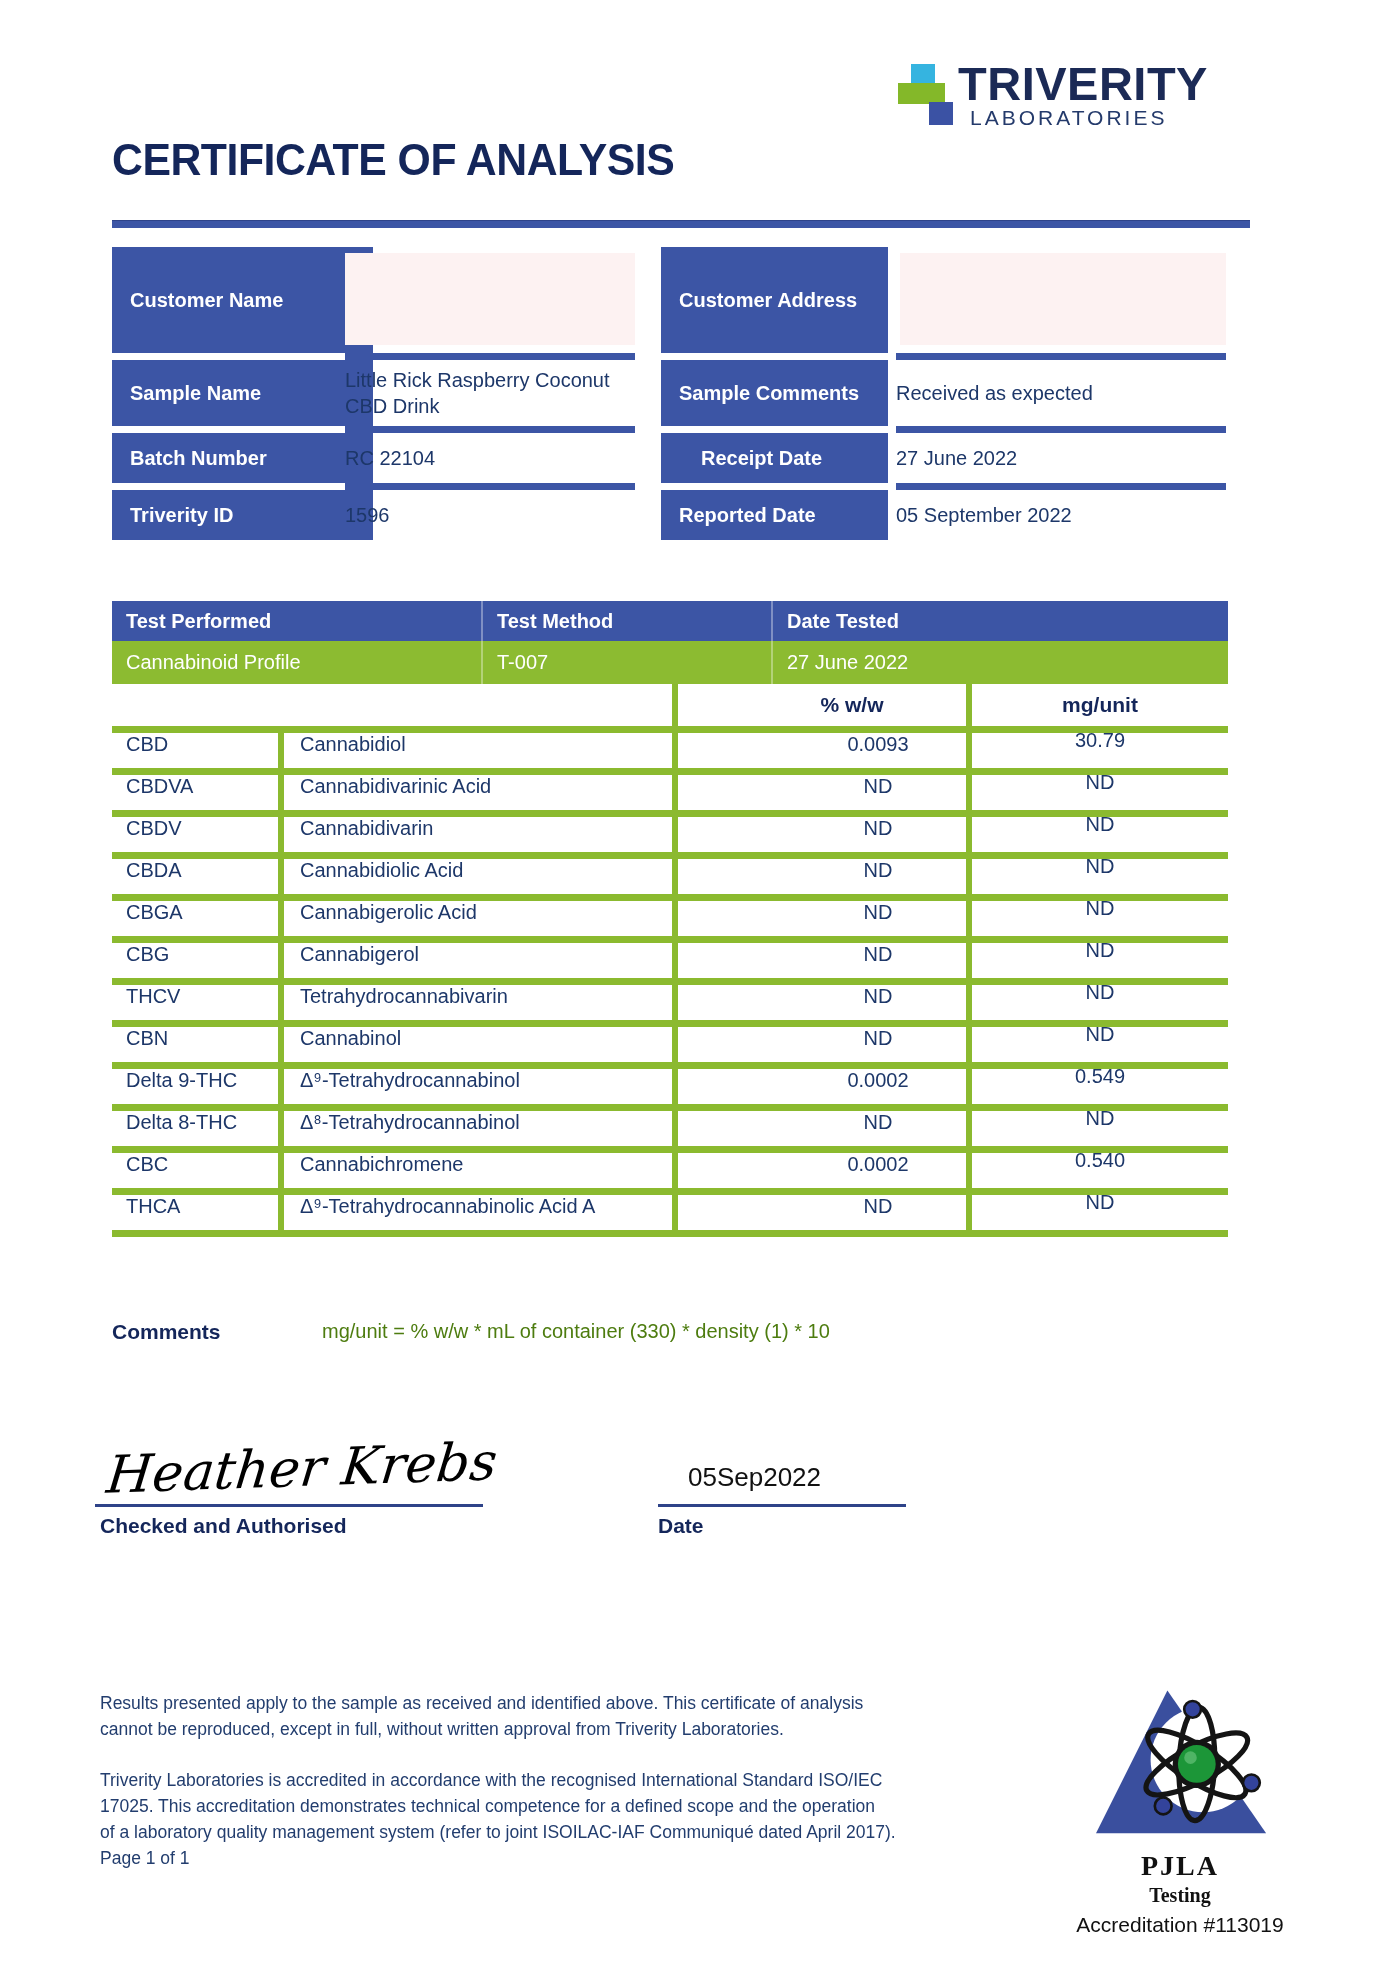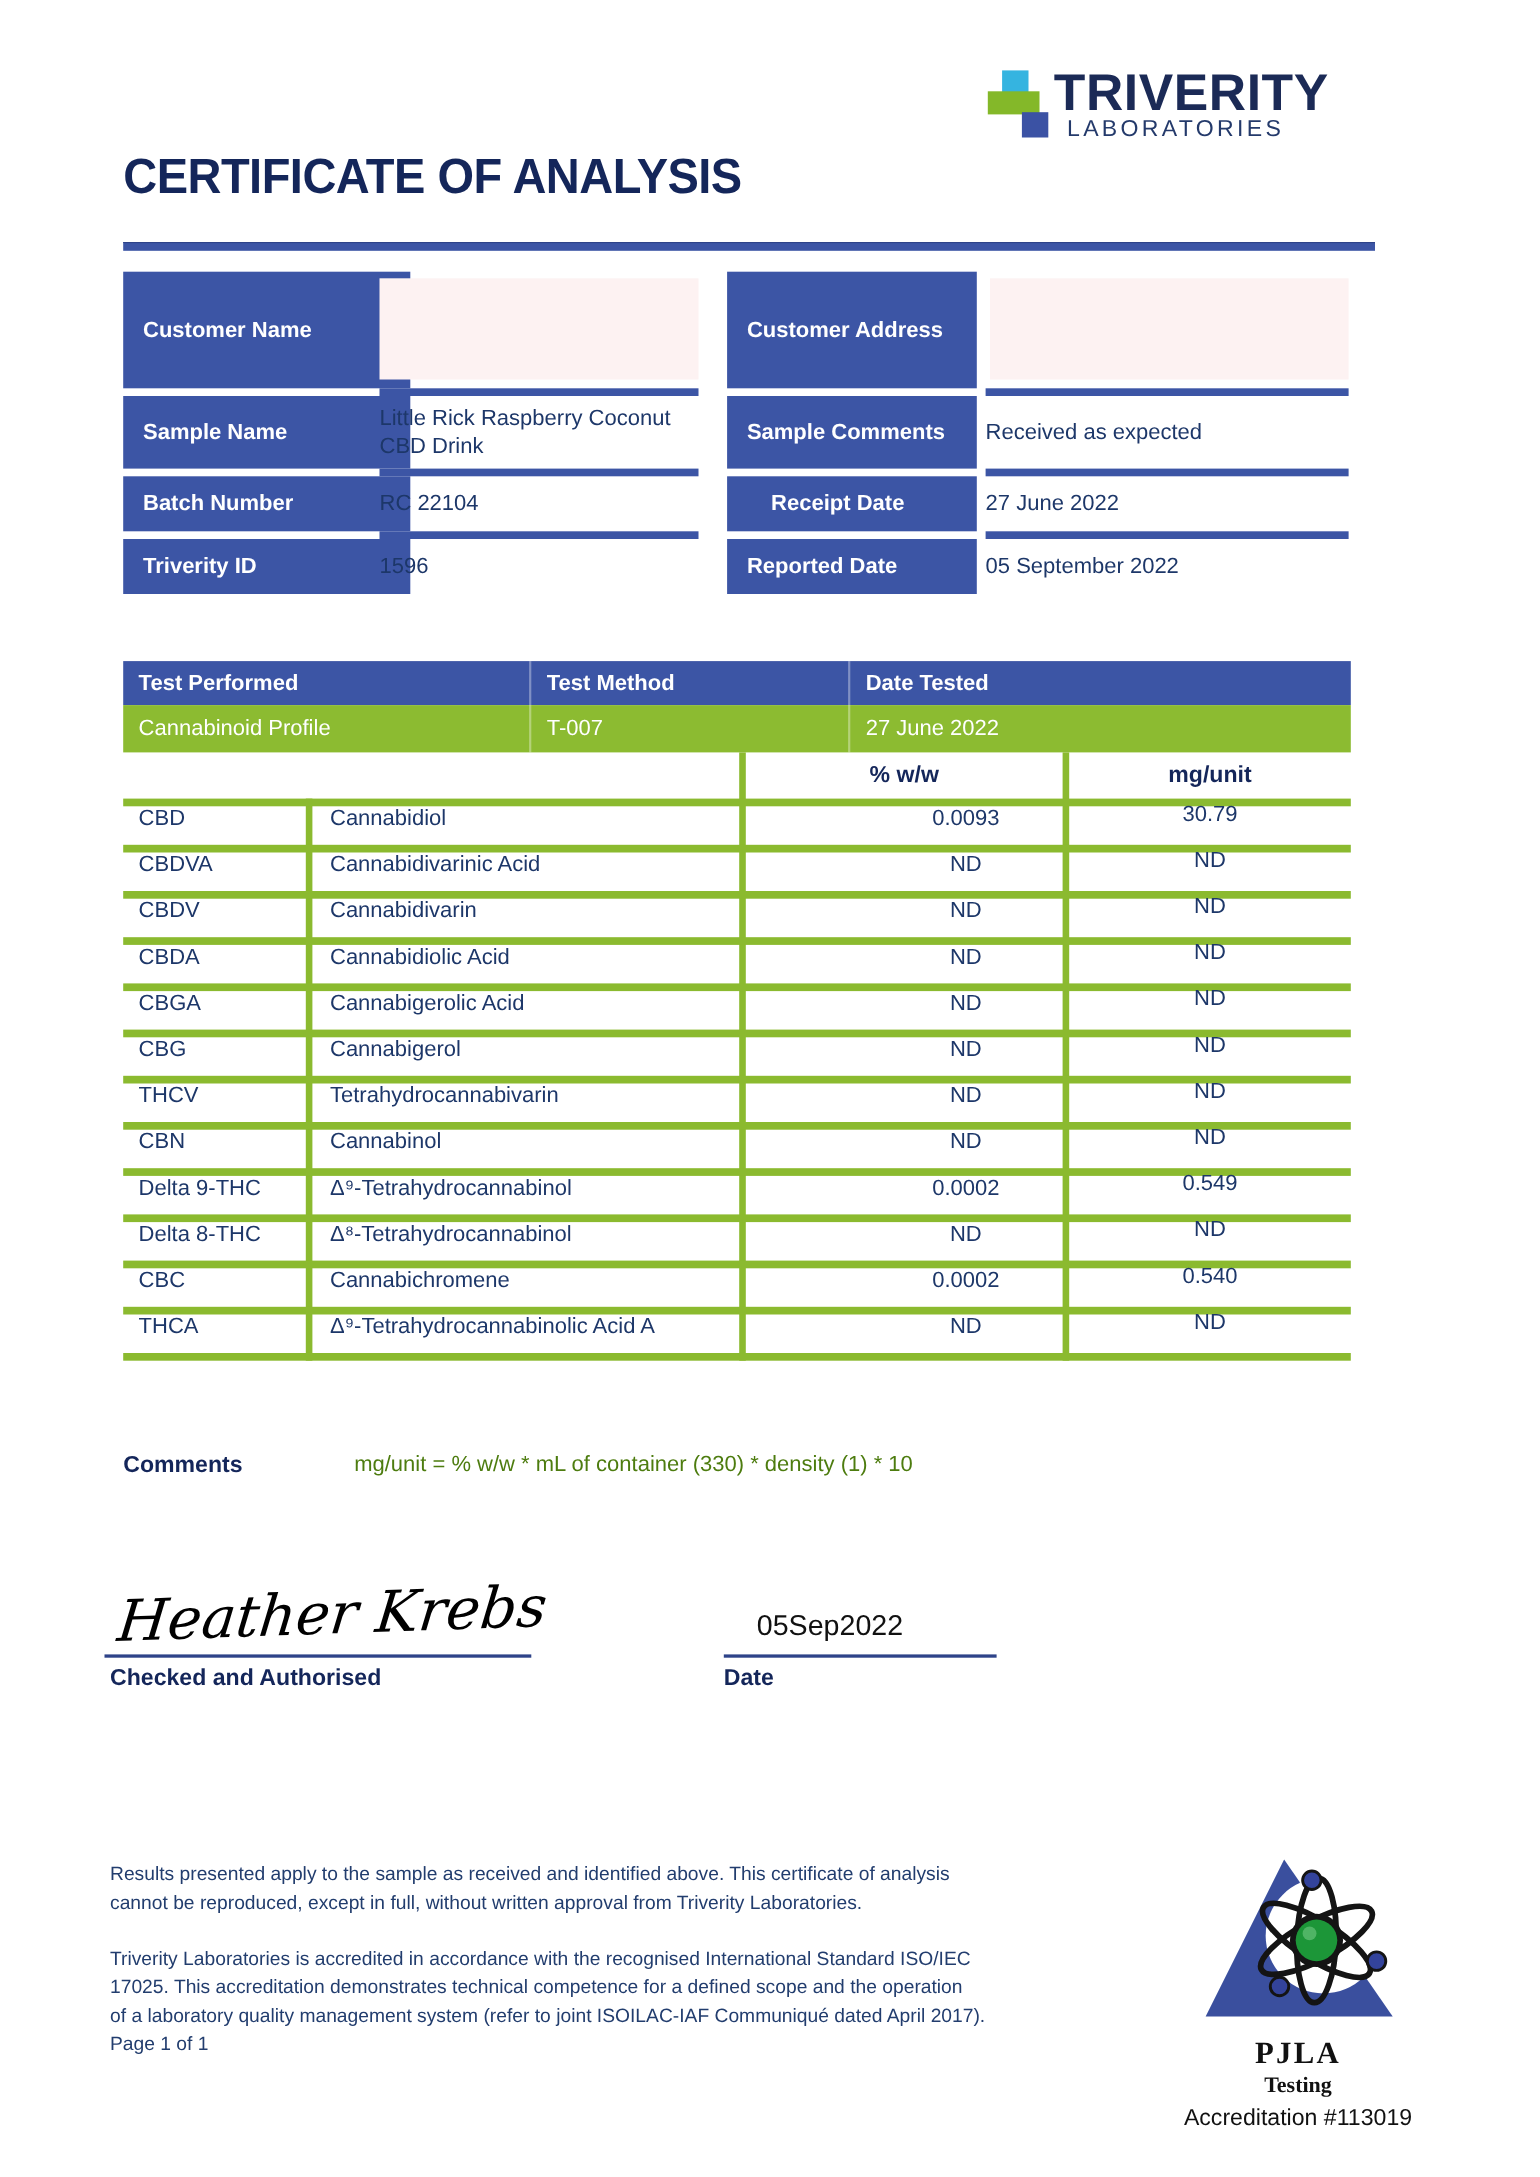--- a/index.html
+++ b/index.html
@@ -32,21 +32,21 @@
   .ibar{position:absolute;height:7px;background:#3c55a5;}
 
   
   .t-head{left:112px;top:601px;width:1116px;height:40px;background:#3c55a5;}
   .t-green{left:112px;top:641px;width:1116px;height:43px;background:#8cbb31;}
   .t-head-cell{position:absolute;top:0;height:100%;display:flex;align-items:center;
                color:#ffffff;font-weight:bold;font-size:20px;}
   .t-green-cell{position:absolute;top:0;height:100%;display:flex;align-items:center;
                 color:#ffffff;font-size:20px;}
   .hsep{position:absolute;top:601px;width:2px;height:83px;background:rgba(255,255,255,0.35);}
-  .units-pct{left:678px;top:684px;width:288px;height:42px;display:flex;align-items:center;justify-content:center;
+  .units-pct{left:708px;top:684px;width:288px;height:42px;display:flex;align-items:center;justify-content:center;
              font-weight:bold;font-size:21px;color:#14265a;}
   .units-mg{left:972px;top:684px;width:256px;height:42px;display:flex;align-items:center;justify-content:center;
             font-weight:bold;font-size:21px;color:#14265a;}
   .vline{position:absolute;width:6px;background:#8bba2f;}
   .hline{position:absolute;left:112px;width:1116px;height:7px;background:#8bba2f;}
   .trow{position:absolute;left:112px;width:1116px;height:22px;}
   .tc{position:absolute;top:0;height:100%;display:flex;align-items:center;font-size:20px;color:#1d3769;}
   .tc-abbr{left:0;width:166px;padding-left:14px;box-sizing:border-box;}
   .tc-name{left:172px;width:494px;padding-left:16px;box-sizing:border-box;}
   .tc-pct{left:566px;width:400px;justify-content:center;}

